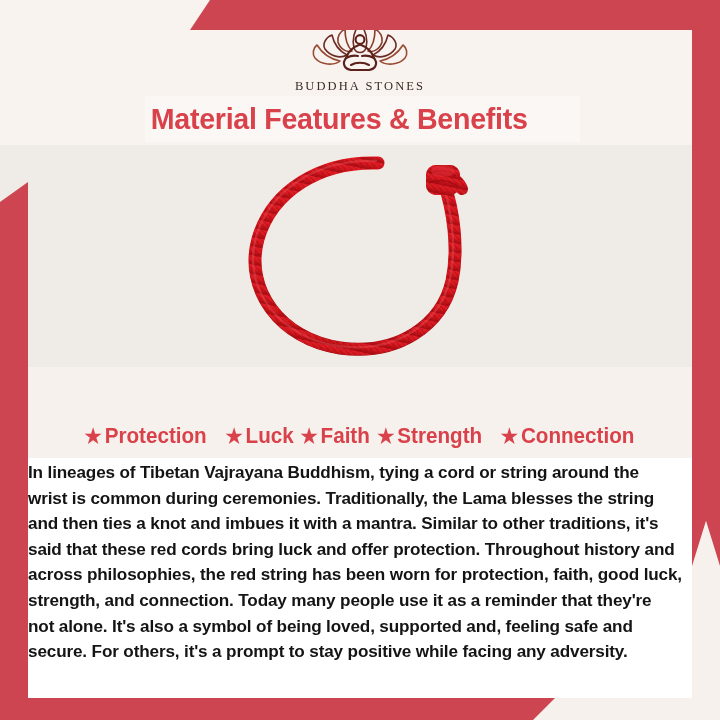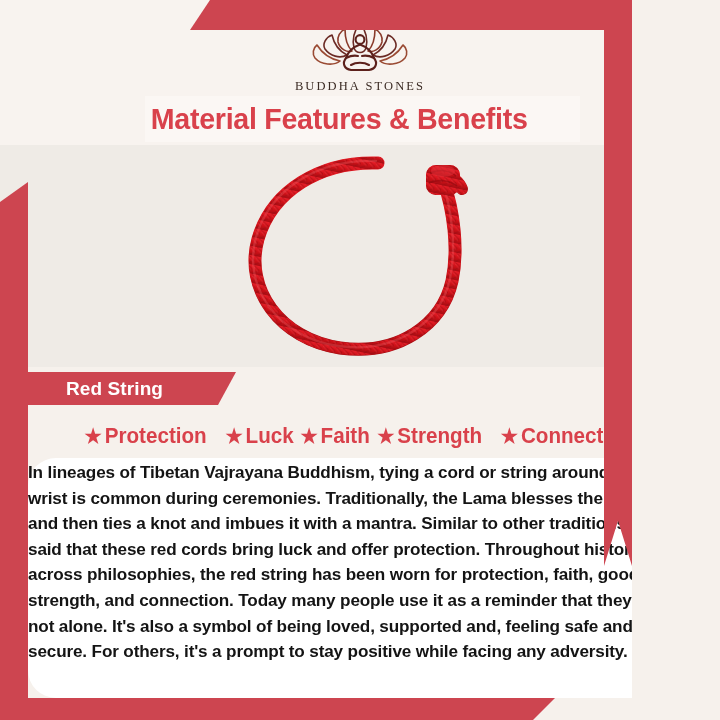--- a/index.html
+++ b/index.html
@@ -4,21 +4,21 @@
 <style>
   html,body{margin:0;padding:0;}
   body{
     width:720px;height:720px;
     font-family:"Liberation Sans", sans-serif;
     background:#f6f1ec;
     overflow:hidden;
   }
   #page{
     position:relative;
-    width:632px;height:720px;
+    width:720px;height:720px;
     background:#f6f1ec;
     overflow:hidden;
   }
 
   
   .frame-top{
     position:absolute;top:0;left:190px;width:530px;height:30px;
     background:#cd4550;
     clip-path:polygon(20px 0, 100% 0, 100% 100%, 0 100%);
     z-index:6;
@@ -124,21 +124,20 @@
   .benefit .star{font-size:20px;line-height:1;margin-right:3px;}
   .gap-wide{width:14px;}
   .gap-thin{width:4px;}
 
   
   .desc-box{
     position:absolute;top:458px;left:28px;width:664px;height:240px;
     background:#ffffff;
     z-index:4;
     padding:0;
-    border-radius:28px;
   }
   .desc-text{
     position:absolute;top:2px;left:0;width:664px;
     font-size:17.4px;
     line-height:25.6px;
     color:#141414;
     font-weight:600;
     letter-spacing:-0.15px;
     text-align:left;
     transform:scaleX(0.985);
@@ -215,23 +214,20 @@
       <g>
         <rect x="198" y="16" width="34" height="30" rx="10" fill="url(#cordGrad)"></rect>
         <rect x="198" y="16" width="34" height="30" rx="10" fill="url(#braid)" opacity="0.9"></rect>
         <path d="M202 24 C 210 20, 222 21, 228 27" stroke="#8d0a10" stroke-width="1.6" fill="none" opacity="0.6"></path>
         <path d="M201 34 C 209 30, 222 31, 229 37" stroke="#8d0a10" stroke-width="1.6" fill="none" opacity="0.6"></path>
         <ellipse cx="215" cy="22" rx="12" ry="6" fill="#e23039" opacity="0.55"></ellipse>
       </g>
     </svg>
   </div>
 
-  <div class="name-banner">
-    <span class="name-banner-text">Red String</span>
-  </div>
 
   <div class="benefits">
     <span class="benefit">
         <span class="star">★</span>
         <span>Protection</span>
       </span>
     <span class="gap-wide"></span>
     <span class="benefit">
         <span class="star">★</span>
         <span>Luck</span>

